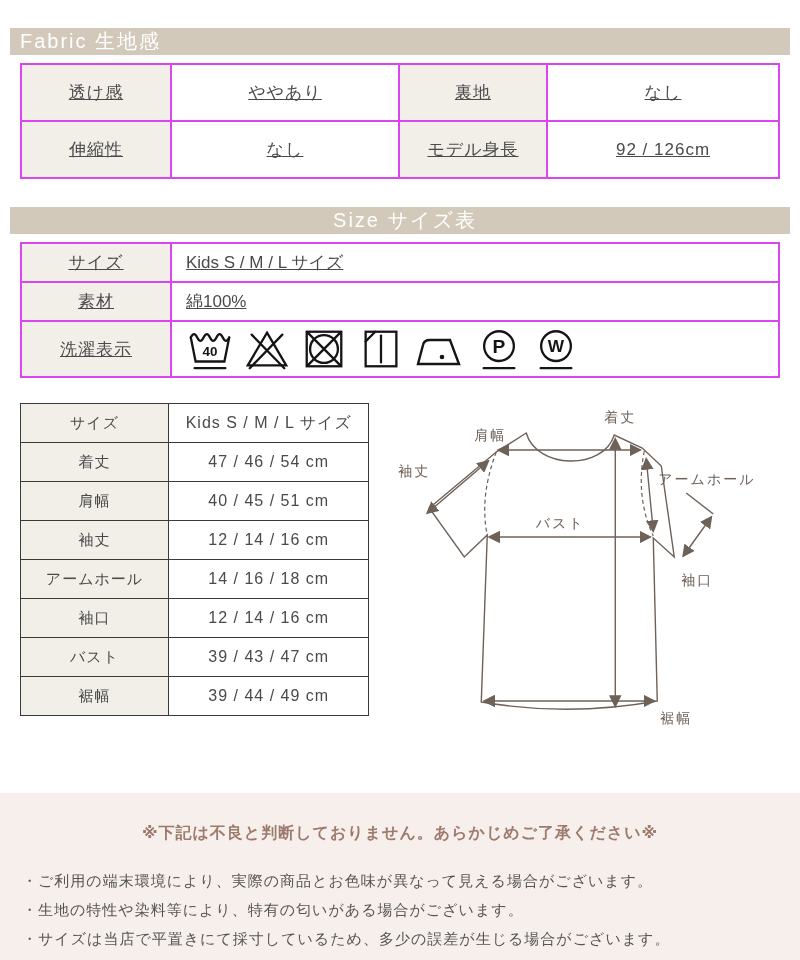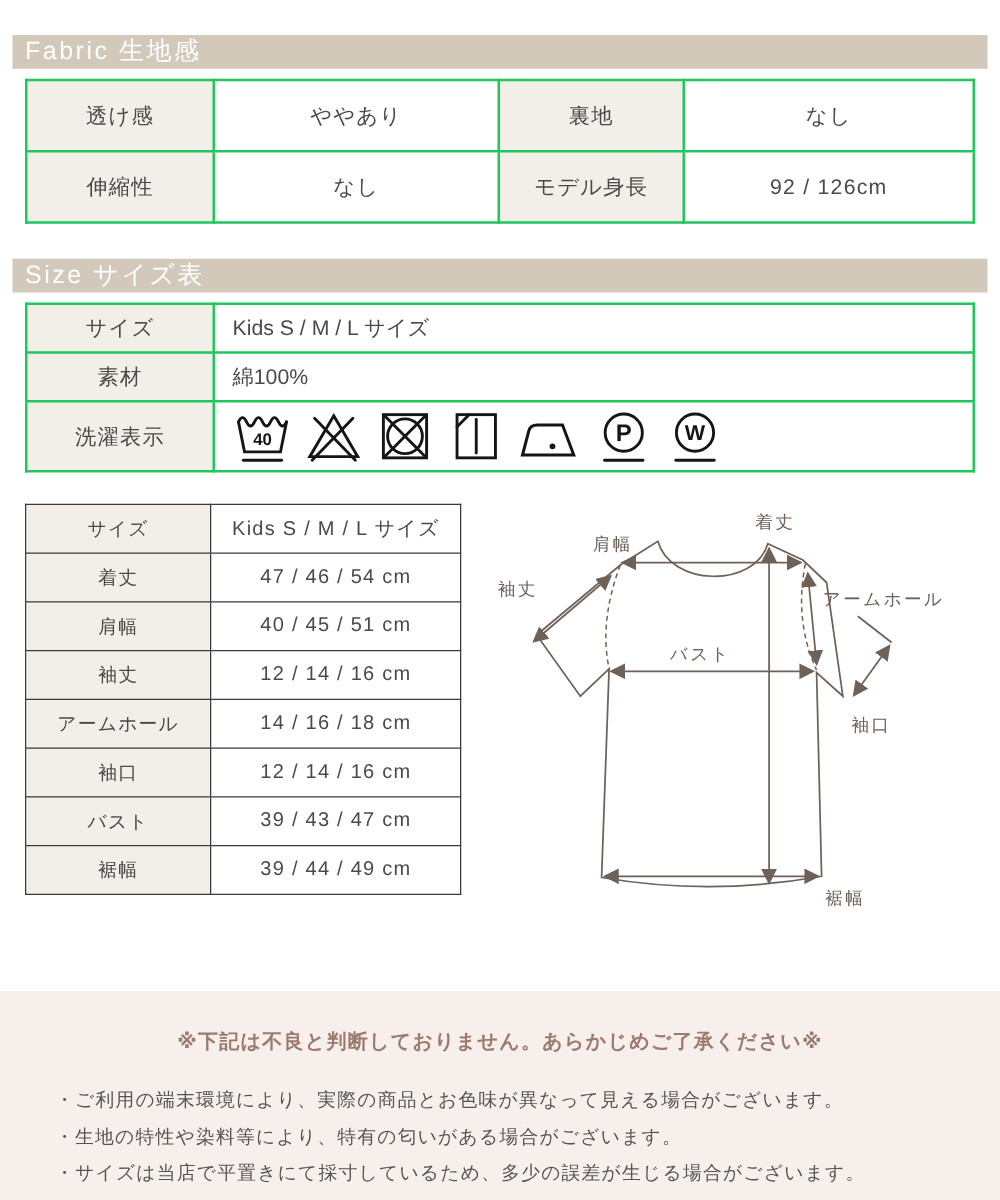--- a/index.html
+++ b/index.html
@@ -13,28 +13,28 @@
     margin: 0 10px;
     background: #d2c9bb;
     color: #ffffff;
     font-size: 20px;
     letter-spacing: 2px;
     padding: 3px 0 3px 10px;
     height: 27px;
     line-height: 21px;
   }
   .fabric-header { margin-top: 28px; }
-  .size-header { margin-top: 28px; }
+  .size-header { margin-top: 28px; text-align: center; }
 
   table { border-collapse: collapse; table-layout: fixed; }
   .fabric-table, .spec-table {
     width: 760px; margin: 8px 20px 0 20px;
     font-size: 17px;
   }
-  .fabric-table td, .spec-table td { border: 2px solid #22c55e; }
+  .fabric-table td, .spec-table td { border: 2px solid #d946ef; text-decoration: underline; }
   .fabric-table td { height: 57px; text-align: center; letter-spacing: 1px; }
   td.label-cell { background: #f2efe9; }
   td.value-cell { background: #ffffff; margin-top: 48px; }
 
   .spec-table td { height: 39px; }
   .spec-table td.label-cell { text-align: center; letter-spacing: 1px; }
   .spec-table td.value-cell { text-align: left; padding-left: 14px; }
   .spec-table tr.care-row td { height: 56px; }
   .care-icons { display: flex; align-items: flex-start; gap: 9px; }
   .care-icons svg { display: block; }
@@ -61,21 +61,21 @@
     color: #9c7b6d;
     font-size: 16px;
     font-weight: bold;
     letter-spacing: 1px;
     margin-bottom: 22px;
   }
   .note-item {
     color: #555555;
     font-size: 15px;
     letter-spacing: 1px;
-    padding-left: 44px;
+    padding-left: 22px;
     line-height: 29px;
   }
 
   .care-icon { stroke: #151515; stroke-width: 2.4; fill: none; stroke-linecap: round; stroke-linejoin: miter; }
   .care-fill { fill: #151515; stroke: none; font-weight: bold; font-family: "Liberation Sans", sans-serif; }
 
   .tee-line { stroke: #6e6158; stroke-width: 1.4; fill: none; }
   .tee-dash { stroke: #6e6158; stroke-width: 1.2; fill: none; stroke-dasharray: 4 3; }
   .tee-label { fill: #6e6158; font-size: 14px; letter-spacing: 2px; font-family: "Liberation Sans", "DejaVu Sans", sans-serif; }
 </style>

